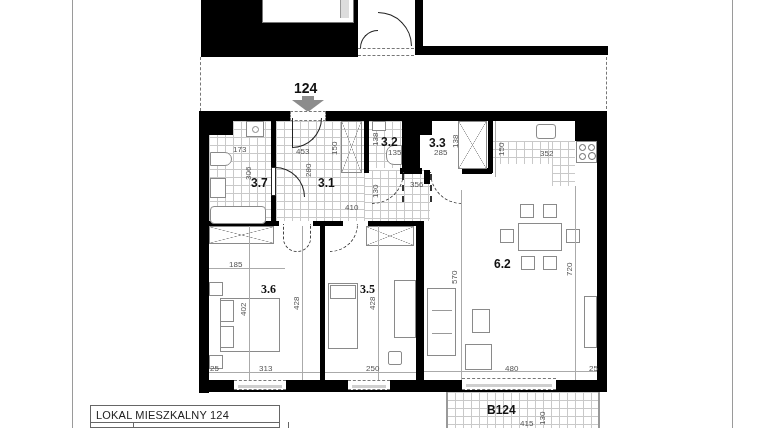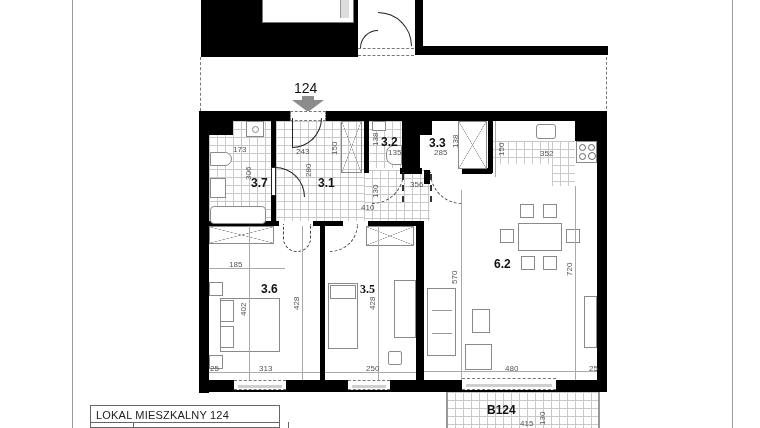--- a/index.html
+++ b/index.html
@@ -22,21 +22,21 @@
   .cross { position: absolute; border: 1px solid #8a8a8a; box-sizing: border-box; background:
       linear-gradient(to top right, transparent calc(50% - 0.5px), #8a8a8a, transparent calc(50% + 0.5px)),
       linear-gradient(to bottom right, transparent calc(50% - 0.5px), #8a8a8a, transparent calc(50% + 0.5px)); }
   .door-arc { position: absolute; border: 1px solid #222; box-sizing: border-box; }
   .dash-v { position: absolute; border-left: 1px dashed #777; }
   .dash-h { position: absolute; border-top: 1px dashed #777; }
   .thin-v { position: absolute; width: 1px; background: #aaa; }
   .thin-h { position: absolute; height: 1px; background: #aaa; }
   .window { position: absolute; background: #fff; border-top: 1px dashed #777; border-bottom: 1px dashed #777; box-sizing: border-box; }
   .window::after { content: ""; position: absolute; left: 4px; right: 4px; top: 45%; height: 3px; background: #cfcfcf; }
-  .entry-label { position: absolute; font-size: 14px; font-weight: normal; color: #111; }
+  .entry-label { position: absolute; font-size: 14px; font-weight: bold; color: #111; }
   .arrow { position: absolute; width: 0; height: 0; border-left: 16px solid transparent; border-right: 16px solid transparent; border-top: 12px solid #8c8c8c; }
   .arrow-stem { position: absolute; background: #8c8c8c; }
   .title-box { position: absolute; border: 1px solid #666; box-sizing: border-box; background: #fff; }
   .title-text { position: absolute; font-size: 11px; color: #222; letter-spacing: 0.2px; }
 </style>
 </head>
 <body>
 
 <div class="sheet-line" style="left:72px; top:0; width:1px; height:428px;"></div>
 <div class="sheet-line" style="left:732px; top:0; width:1px; height:428px;"></div>
@@ -162,27 +162,27 @@
 <div class="furn" style="left:394px; top:280px; width:22px; height:58px;"></div>
 <div class="furn" style="left:388px; top:351px; width:14px; height:14px; border-radius:2px;"></div>
 <div class="thin-v" style="left:378px; top:226px; height:154px;"></div>
 <div class="thin-h" style="left:325px; top:372px; width:91px;"></div>
 
 <div class="room-label" style="left:318px; top:176px;">3.1</div>
 <div class="room-label" style="left:381px; top:135px;">3.2</div>
 <div class="room-label" style="left:429px; top:136px;">3.3</div>
 <div class="room-label" style="left:494px; top:257px;">6.2</div>
 <div class="room-label" style="left:360px; top:282px;font-family:Liberation Serif, serif;">3.5</div>
-<div class="room-label" style="left:261px; top:282px;">3.6</div>
+<div class="room-label" style="left:261px; top:282px;font-family:Liberation Serif, serif;">3.6</div>
 <div class="room-label" style="left:251px; top:176px;">3.7</div>
 
-<div class="dim" style="left:296px; top:147px;">243</div>
+<div class="dim" style="left:296px; top:147px;">453</div>
 <div class="dim v" style="left:330px; top:155px;">150</div>
 <div class="dim v" style="left:304px; top:177px;">280</div>
-<div class="dim" style="left:345px; top:203px;margin-left:16px;">410</div>
+<div class="dim" style="left:345px; top:203px;">410</div>
 <div class="dim v" style="left:371px; top:198px;">130</div>
 <div class="dim" style="left:410px; top:180px;">356</div>
 
 <div class="dim v" style="left:371px; top:146px;">138</div>
 <div class="dim" style="left:388px; top:148px;">135</div>
 
 <div class="dim" style="left:434px; top:148px;">285</div>
 <div class="dim v" style="left:451px; top:148px;">138</div>
 
 <div class="dim v" style="left:497px; top:156px;">150</div>

